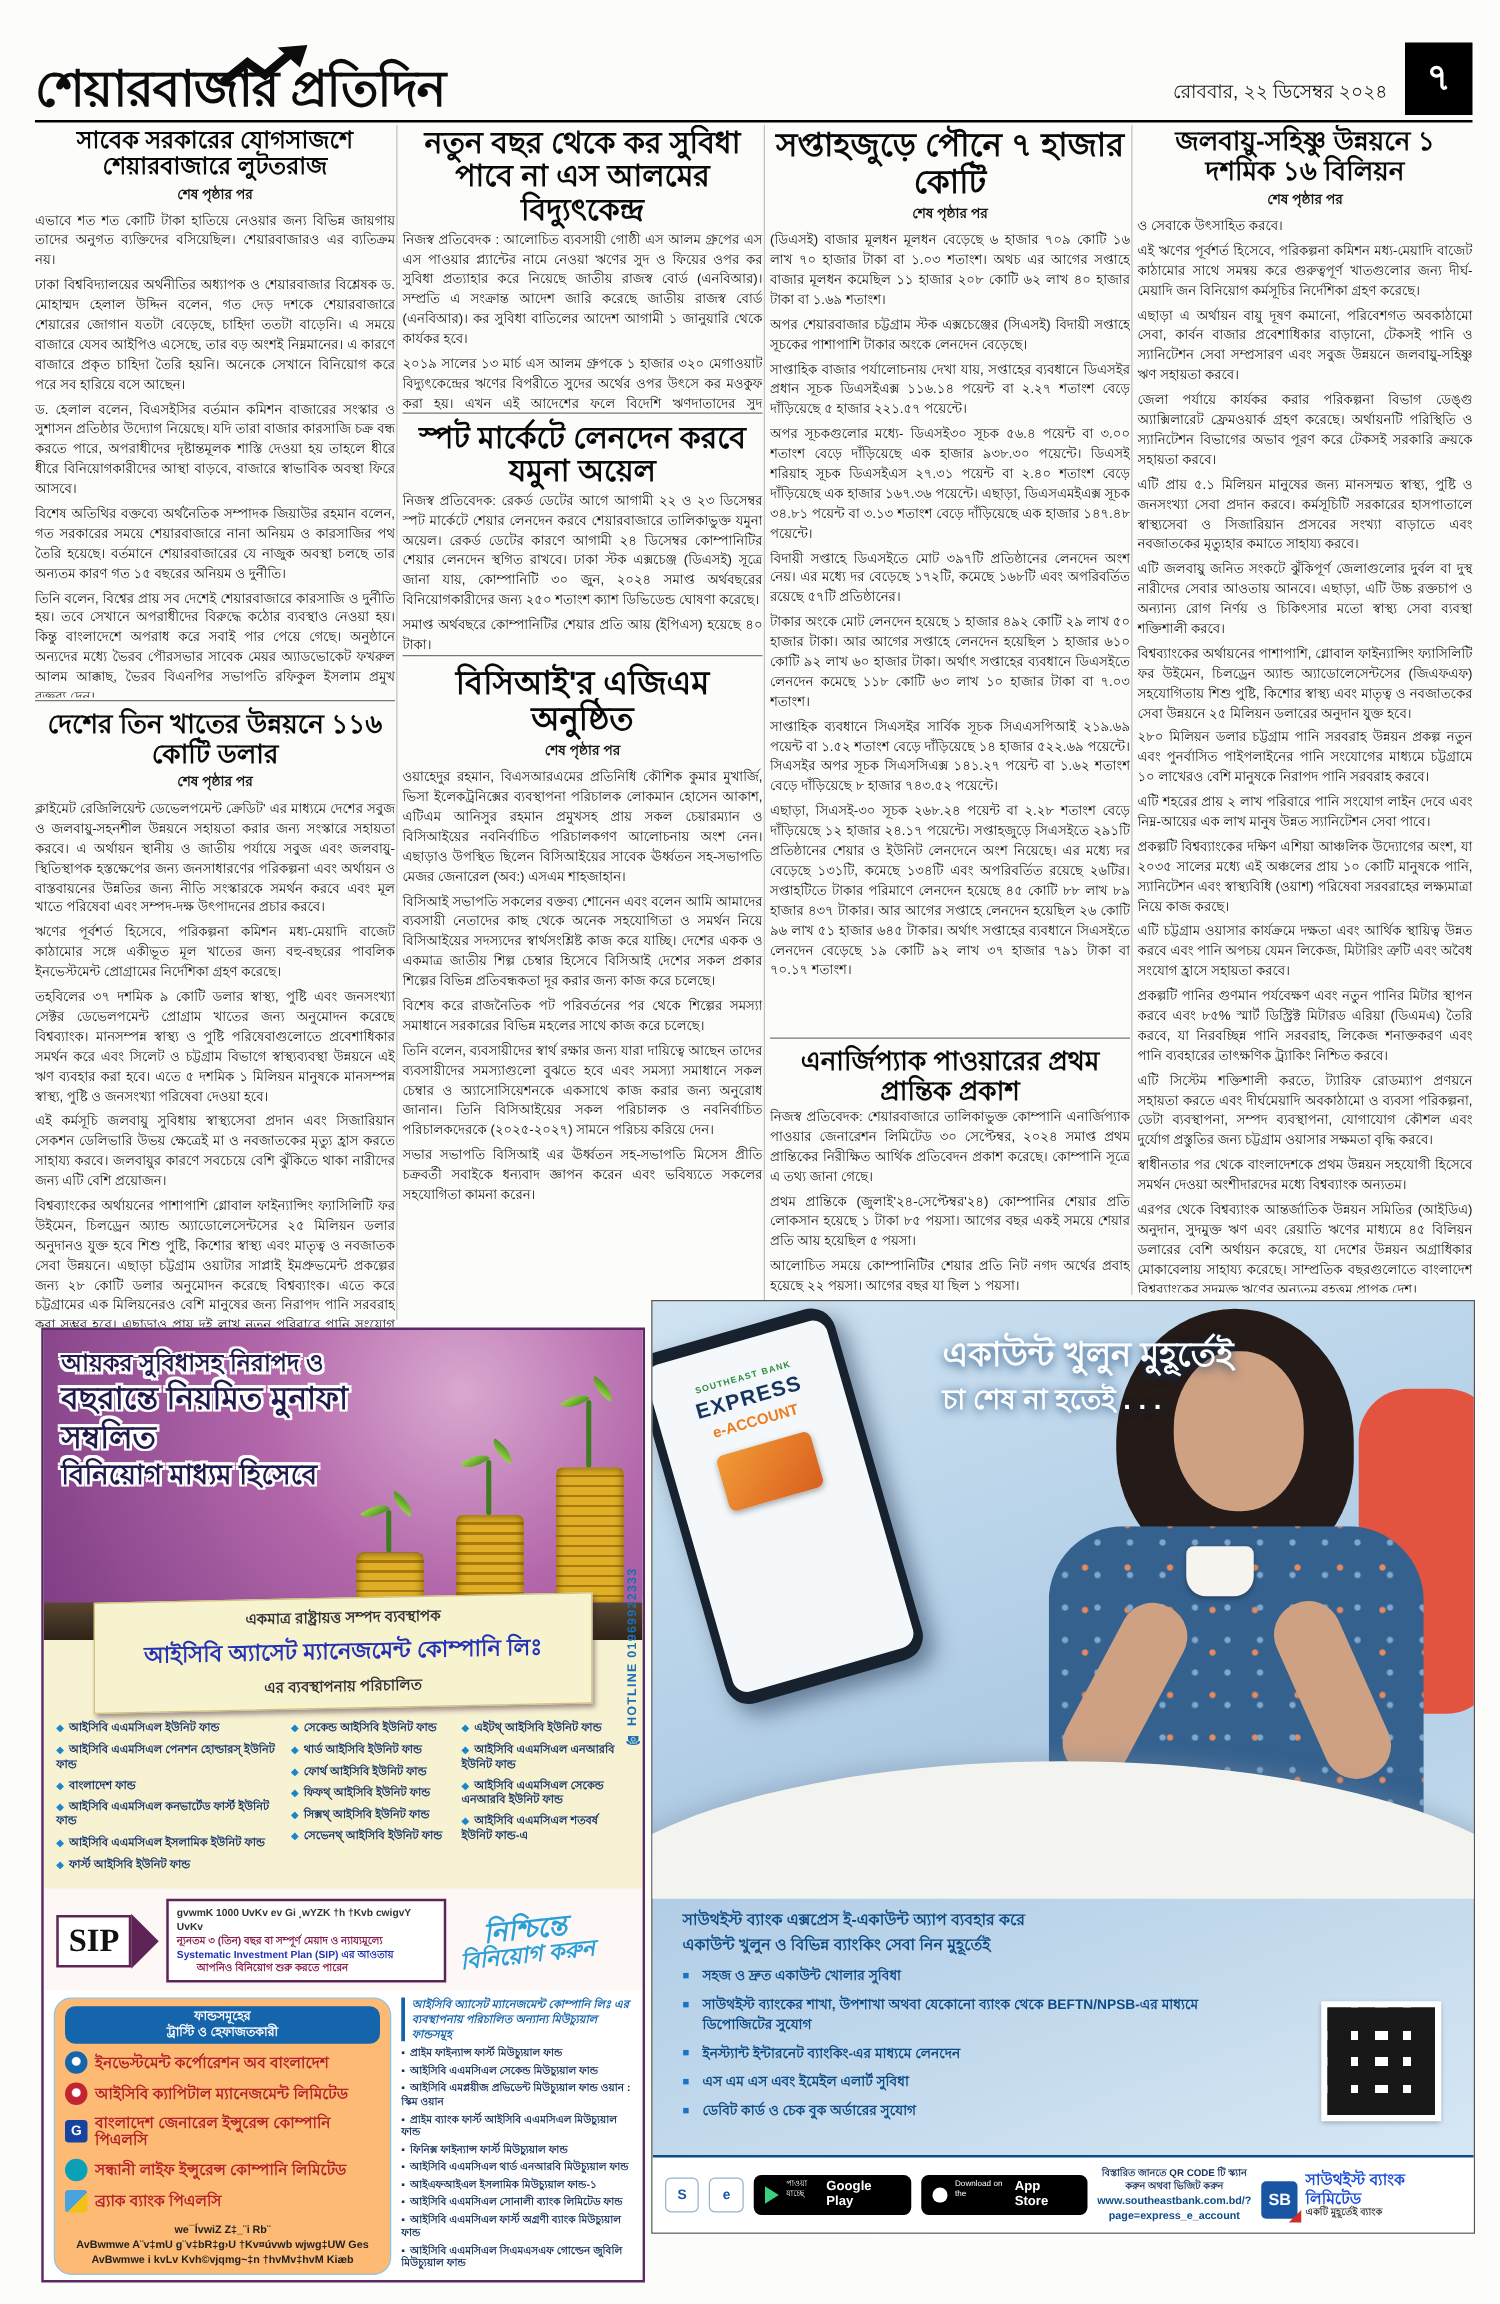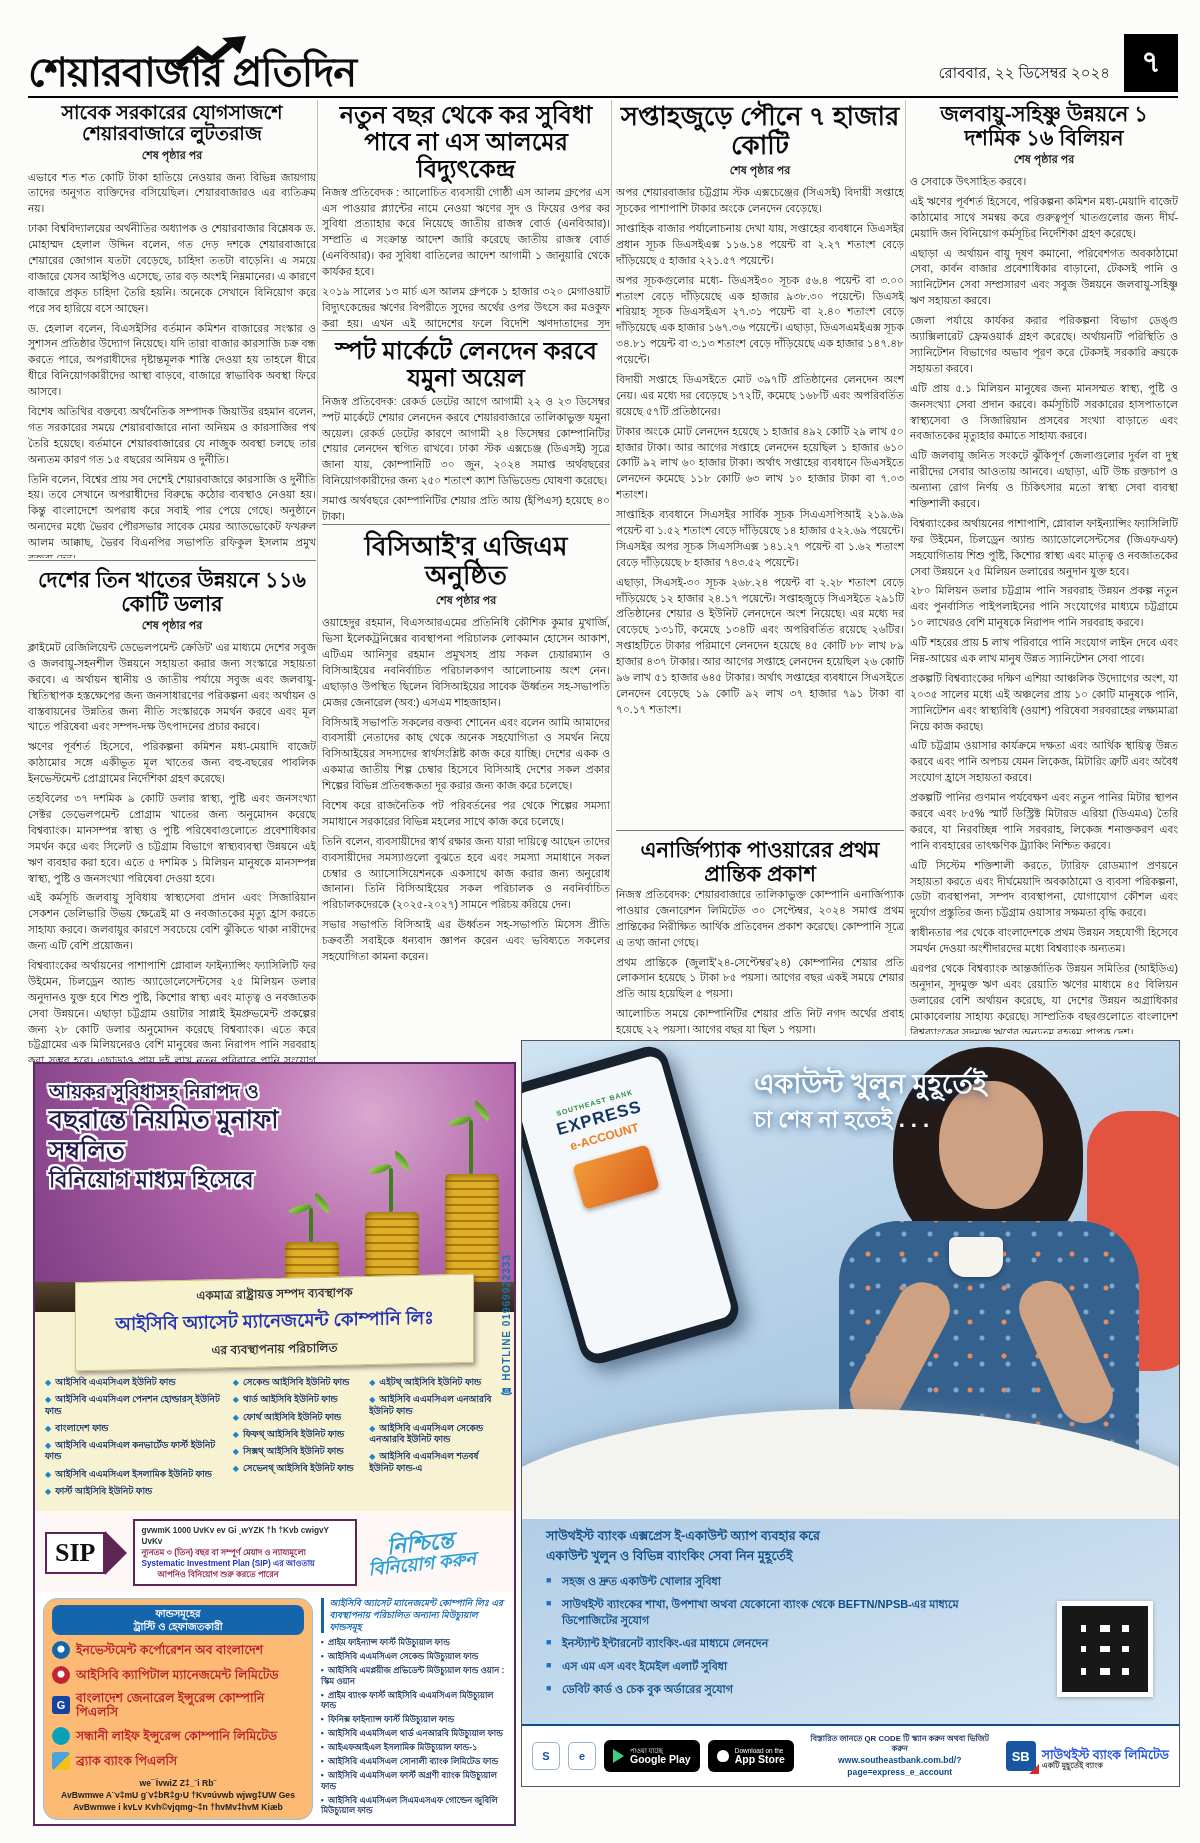--- a/index.html
+++ b/index.html
@@ -122,21 +122,21 @@
        linear-gradient(90deg,#000 0 22%,transparent 22% 28%,#000 28% 44%,transparent 44% 56%,#000 56% 70%,transparent 70% 78%,#000 78%),
        linear-gradient(#000 0 22%,transparent 22% 30%,#000 30% 46%,transparent 46% 54%,#000 54% 72%,transparent 72% 80%,#000 80%);
      background-blend-mode:lighten;opacity:.9;}
   .seb-strip{position:absolute;left:0;right:0;bottom:0;height:60px;background:#fff;border-top:2px solid #0d4c86;
              display:flex;align-items:center;gap:8px;padding:0 10px;}
   .mini-icon{width:26px;height:26px;border:1px solid #98b4cc;border-radius:5px;display:flex;align-items:center;justify-content:center;
              font-size:11px;font-weight:800;color:#1856a4;background:#fff;}
   .badge{height:32px;border-radius:6px;background:#000;color:#fff;display:flex;align-items:center;gap:6px;padding:0 9px;}
   .badge .glyph{width:0;height:0;border-top:7px solid transparent;border-bottom:7px solid transparent;border-left:11px solid #3bd07f;}
   .badge .glyph-apple{width:12px;height:12px;background:#fff;border-radius:50% 50% 46% 46%;}
-  .badge-lines{display:flex;flex-direction:column;line-height:1.1;justify-content:center;}
+  .badge-lines{display:flex;flex-direction:row;line-height:1.1;justify-content:center;}
   .badge-top{font-size:6.5px;} .badge-bot{font-size:10.5px;font-weight:700;}
   .seb-note{flex:1;text-align:center;line-height:1.35;}
   .note-1{font-size:7.8px;font-weight:700;color:#16325c;}
   .note-2{font-size:8.6px;font-weight:800;color:#0d4c86;}
   .seb-bank{display:flex;align-items:flex-end;gap:6px;}
   .sb-mark{width:30px;height:30px;background:#1856a4;color:#fff;font-size:13px;font-weight:800;display:flex;
            align-items:center;justify-content:center;position:relative;border-radius:4px;}
   .sb-mark::after{content:"";position:absolute;right:-3px;bottom:-3px;width:0;height:0;
            border-left:10px solid transparent;border-bottom:10px solid #d02c2c;}
   .sb-lines{line-height:1.15;}
@@ -213,20 +213,21 @@
         <p>বিশেষ করে রাজনৈতিক পট পরিবর্তনের পর থেকে শিল্পের সমস্যা সমাধানে সরকারের বিভিন্ন মহলের সাথে কাজ করে চলেছে।</p>
         <p>তিনি বলেন, ব্যবসায়ীদের স্বার্থ রক্ষার জন্য যারা দায়িত্বে আছেন তাদের ব্যবসায়ীদের সমস্যাগুলো বুঝতে হবে এবং সমস্যা সমাধানে সকল চেম্বার ও অ্যাসোসিয়েশনকে একসাথে কাজ করার জন্য অনুরোধ জানান। তিনি বিসিআইয়ের সকল পরিচালক ও নবনির্বাচিত পরিচালকদেরকে (২০২৫-২০২৭) সামনে পরিচয় করিয়ে দেন।</p>
         <p>সভার সভাপতি বিসিআই এর ঊর্ধ্বতন সহ-সভাপতি মিসেস প্রীতি চক্রবর্তী সবাইকে ধন্যবাদ জ্ঞাপন করেন এবং ভবিষ্যতে সকলের সহযোগিতা কামনা করেন।</p>
       </div>
   </div>
 
   <div class="article" style="left:616px;top:100px;width:288px;height:726px;">
     <h2 class="h-xl">সপ্তাহজুড়ে পৌনে ৭ হাজার কোটি</h2>
     <div class="kicker">শেষ পৃষ্ঠার পর</div>
     <div class="paras">
+        <p>(ডিএসই) বাজার মূলধন মূলধন বেড়েছে ৬ হাজার ৭০৯ কোটি ১৬ লাখ ৭০ হাজার টাকা বা ১.০৩ শতাংশ। অথচ এর আগের সপ্তাহে বাজার মূলধন কমেছিল ১১ হাজার ২০৮ কোটি ৬২ লাখ ৪০ হাজার টাকা বা ১.৬৯ শতাংশ।</p>
         <p>অপর শেয়ারবাজার চট্টগ্রাম স্টক এক্সচেঞ্জের (সিএসই) বিদায়ী সপ্তাহে সূচকের পাশাপাশি টাকার অংকে লেনদেন বেড়েছে।</p>
         <p>সাপ্তাহিক বাজার পর্যালোচনায় দেখা যায়, সপ্তাহের ব্যবধানে ডিএসইর প্রধান সূচক ডিএসইএক্স ১১৬.১৪ পয়েন্ট বা ২.২৭ শতাংশ বেড়ে দাঁড়িয়েছে ৫ হাজার ২২১.৫৭ পয়েন্টে।</p>
         <p>অপর সূচকগুলোর মধ্যে- ডিএসই৩০ সূচক ৫৬.৪ পয়েন্ট বা ৩.০০ শতাংশ বেড়ে দাঁড়িয়েছে এক হাজার ৯৩৮.৩০ পয়েন্টে। ডিএসই শরিয়াহ সূচক ডিএসইএস ২৭.৩১ পয়েন্ট বা ২.৪০ শতাংশ বেড়ে দাঁড়িয়েছে এক হাজার ১৬৭.৩৬ পয়েন্টে। এছাড়া, ডিএসএমইএক্স সূচক ৩৪.৮১ পয়েন্ট বা ৩.১৩ শতাংশ বেড়ে দাঁড়িয়েছে এক হাজার ১৪৭.৪৮ পয়েন্টে।</p>
         <p>বিদায়ী সপ্তাহে ডিএসইতে মোট ৩৯৭টি প্রতিষ্ঠানের লেনদেন অংশ নেয়। এর মধ্যে দর বেড়েছে ১৭২টি, কমেছে ১৬৮টি এবং অপরিবর্তিত রয়েছে ৫৭টি প্রতিষ্ঠানের।</p>
         <p>টাকার অংকে মোট লেনদেন হয়েছে ১ হাজার ৪৯২ কোটি ২৯ লাখ ৫০ হাজার টাকা। আর আগের সপ্তাহে লেনদেন হয়েছিল ১ হাজার ৬১০ কোটি ৯২ লাখ ৬০ হাজার টাকা। অর্থাৎ সপ্তাহের ব্যবধানে ডিএসইতে লেনদেন কমেছে ১১৮ কোটি ৬৩ লাখ ১০ হাজার টাকা বা ৭.০৩ শতাংশ।</p>
         <p>সাপ্তাহিক ব্যবধানে সিএসইর সার্বিক সূচক সিএএসপিআই ২১৯.৬৯ পয়েন্ট বা ১.৫২ শতাংশ বেড়ে দাঁড়িয়েছে ১৪ হাজার ৫২২.৬৯ পয়েন্টে। সিএসইর অপর সূচক সিএসসিএক্স ১৪১.২৭ পয়েন্ট বা ১.৬২ শতাংশ বেড়ে দাঁড়িয়েছে ৮ হাজার ৭৪৩.৫২ পয়েন্টে।</p>
         <p>এছাড়া, সিএসই-৩০ সূচক ২৬৮.২৪ পয়েন্ট বা ২.২৮ শতাংশ বেড়ে দাঁড়িয়েছে ১২ হাজার ২৪.১৭ পয়েন্টে। সপ্তাহজুড়ে সিএসইতে ২৯১টি প্রতিষ্ঠানের শেয়ার ও ইউনিট লেনদেনে অংশ নিয়েছে। এর মধ্যে দর বেড়েছে ১৩১টি, কমেছে ১৩৪টি এবং অপরিবর্তিত রয়েছে ২৬টির। সপ্তাহটিতে টাকার পরিমাণে লেনদেন হয়েছে ৪৫ কোটি ৮৮ লাখ ৮৯ হাজার ৪৩৭ টাকার। আর আগের সপ্তাহে লেনদেন হয়েছিল ২৬ কোটি ৯৬ লাখ ৫১ হাজার ৬৪৫ টাকার। অর্থাৎ সপ্তাহের ব্যবধানে সিএসইতে লেনদেন বেড়েছে ১৯ কোটি ৯২ লাখ ৩৭ হাজার ৭৯১ টাকা বা ৭০.১৭ শতাংশ।</p>
       </div>
   </div>
   <div class="article rule-top" style="left:616px;top:830px;width:288px;height:206px;">
@@ -243,21 +244,21 @@
     <div class="kicker">শেষ পৃষ্ঠার পর</div>
     <div class="paras">
         <p>ও সেবাকে উৎসাহিত করবে।</p>
         <p>এই ঋণের পূর্বশর্ত হিসেবে, পরিকল্পনা কমিশন মধ্য-মেয়াদি বাজেট কাঠামোর সাথে সমন্বয় করে গুরুত্বপূর্ণ খাতগুলোর জন্য দীর্ঘ-মেয়াদি জন বিনিয়োগ কর্মসূচির নির্দেশিকা গ্রহণ করেছে।</p>
         <p>এছাড়া এ অর্থায়ন বায়ু দূষণ কমানো, পরিবেশগত অবকাঠামো সেবা, কার্বন বাজার প্রবেশাধিকার বাড়ানো, টেকসই পানি ও স্যানিটেশন সেবা সম্প্রসারণ এবং সবুজ উন্নয়নে জলবায়ু-সহিষ্ণু ঋণ সহায়তা করবে।</p>
         <p>জেলা পর্যায়ে কার্যকর করার পরিকল্পনা বিভাগ ডেঙ্গু অ্যাক্সিলারেট ফ্রেমওয়ার্ক গ্রহণ করেছে। অর্থায়নটি পরিস্থিতি ও স্যানিটেশন বিভাগের অভাব পূরণ করে টেকসই সরকারি ক্রয়কে সহায়তা করবে।</p>
         <p>এটি প্রায় ৫.১ মিলিয়ন মানুষের জন্য মানসম্মত স্বাস্থ্য, পুষ্টি ও জনসংখ্যা সেবা প্রদান করবে। কর্মসূচিটি সরকারের হাসপাতালে স্বাস্থ্যসেবা ও সিজারিয়ান প্রসবের সংখ্যা বাড়াতে এবং নবজাতকের মৃত্যুহার কমাতে সাহায্য করবে।</p>
         <p>এটি জলবায়ু জনিত সংকটে ঝুঁকিপূর্ণ জেলাগুলোর দুর্বল বা দুস্থ নারীদের সেবার আওতায় আনবে। এছাড়া, এটি উচ্চ রক্তচাপ ও অন্যান্য রোগ নির্ণয় ও চিকিৎসার মতো স্বাস্থ্য সেবা ব্যবস্থা শক্তিশালী করবে।</p>
         <p>বিশ্বব্যাংকের অর্থায়নের পাশাপাশি, গ্লোবাল ফাইন্যান্সিং ফ্যাসিলিটি ফর উইমেন, চিলড্রেন অ্যান্ড অ্যাডোলেসেন্টসের (জিএফএফ) সহযোগিতায় শিশু পুষ্টি, কিশোর স্বাস্থ্য এবং মাতৃত্ব ও নবজাতকের সেবা উন্নয়নে ২৫ মিলিয়ন ডলারের অনুদান যুক্ত হবে।</p>
         <p>২৮০ মিলিয়ন ডলার চট্টগ্রাম পানি সরবরাহ উন্নয়ন প্রকল্প নতুন এবং পুনর্বাসিত পাইপলাইনের পানি সংযোগের মাধ্যমে চট্টগ্রামে ১০ লাখেরও বেশি মানুষকে নিরাপদ পানি সরবরাহ করবে।</p>
-        <p>এটি শহরের প্রায় 5 লাখ পরিবারে পানি সংযোগ লাইন দেবে এবং নিম্ন-আয়ের এক লাখ মানুষ উন্নত স্যানিটেশন সেবা পাবে।</p>
+        <p>এটি শহরের প্রায় ২ লাখ পরিবারে পানি সংযোগ লাইন দেবে এবং নিম্ন-আয়ের এক লাখ মানুষ উন্নত স্যানিটেশন সেবা পাবে।</p>
         <p>প্রকল্পটি বিশ্বব্যাংকের দক্ষিণ এশিয়া আঞ্চলিক উদ্যোগের অংশ, যা ২০৩৫ সালের মধ্যে এই অঞ্চলের প্রায় ১০ কোটি মানুষকে পানি, স্যানিটেশন এবং স্বাস্থ্যবিধি (ওয়াশ) পরিষেবা সরবরাহের লক্ষ্যমাত্রা নিয়ে কাজ করছে।</p>
         <p>এটি চট্টগ্রাম ওয়াসার কার্যক্রমে দক্ষতা এবং আর্থিক স্থায়িত্ব উন্নত করবে এবং পানি অপচয় যেমন লিকেজ, মিটারিং ত্রুটি এবং অবৈধ সংযোগ হ্রাসে সহায়তা করবে।</p>
         <p>প্রকল্পটি পানির গুণমান পর্যবেক্ষণ এবং নতুন পানির মিটার স্থাপন করবে এবং ৮৫% স্মার্ট ডিস্ট্রিক্ট মিটারড এরিয়া (ডিএমএ) তৈরি করবে, যা নিরবচ্ছিন্ন পানি সরবরাহ, লিকেজ শনাক্তকরণ এবং পানি ব্যবহারের তাৎক্ষণিক ট্র্যাকিং নিশ্চিত করবে।</p>
         <p>এটি সিস্টেম শক্তিশালী করতে, ট্যারিফ রোডম্যাপ প্রণয়নে সহায়তা করতে এবং দীর্ঘমেয়াদি অবকাঠামো ও ব্যবসা পরিকল্পনা, ডেটা ব্যবস্থাপনা, সম্পদ ব্যবস্থাপনা, যোগাযোগ কৌশল এবং দুর্যোগ প্রস্তুতির জন্য চট্টগ্রাম ওয়াসার সক্ষমতা বৃদ্ধি করবে।</p>
         <p>স্বাধীনতার পর থেকে বাংলাদেশকে প্রথম উন্নয়ন সহযোগী হিসেবে সমর্থন দেওয়া অংশীদারদের মধ্যে বিশ্বব্যাংক অন্যতম।</p>
         <p>এরপর থেকে বিশ্বব্যাংক আন্তর্জাতিক উন্নয়ন সমিতির (আইডিএ) অনুদান, সুদমুক্ত ঋণ এবং রেয়াতি ঋণের মাধ্যমে ৪৫ বিলিয়ন ডলারের বেশি অর্থায়ন করেছে, যা দেশের উন্নয়ন অগ্রাধিকার মোকাবেলায় সাহায্য করেছে। সাম্প্রতিক বছরগুলোতে বাংলাদেশ বিশ্বব্যাংকের সুদমুক্ত ঋণের অন্যতম বৃহত্তম প্রাপক দেশ।</p>
       </div>
   </div>
 
   <div class="ad-icb">

